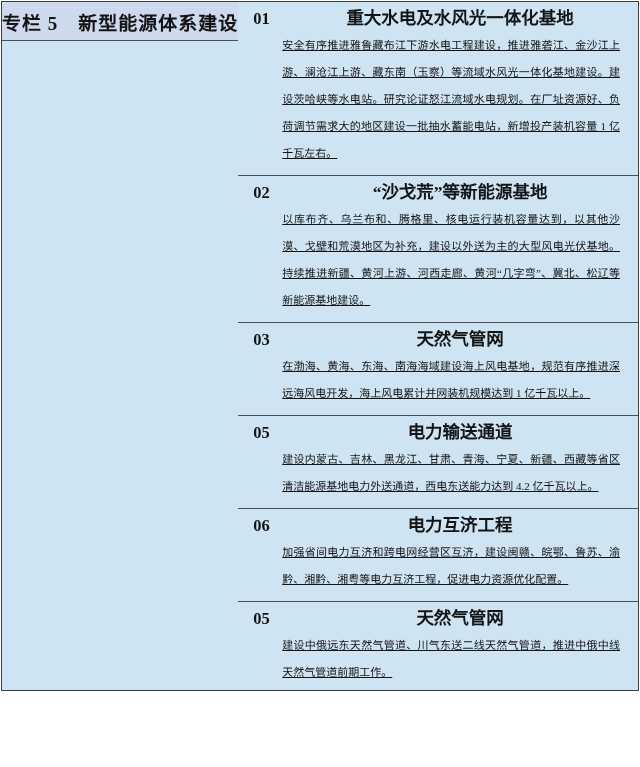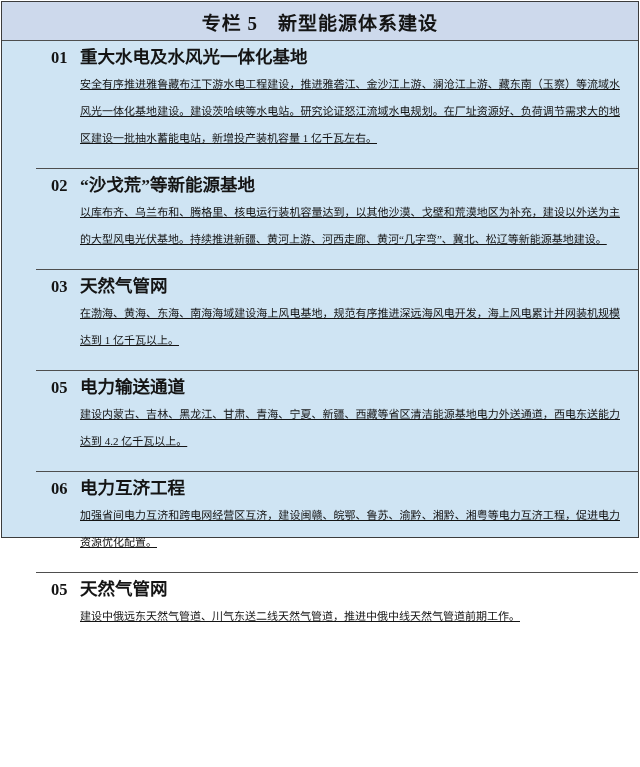--- a/index.html
+++ b/index.html
@@ -10,59 +10,58 @@
     --text:#141414;
   }
   *{margin:0;padding:0;box-sizing:border-box;}
   html,body{background:#ffffff;}
   body{
     width:640px;height:767px;overflow:hidden;
     font-family:"Liberation Serif","DejaVu Serif",serif;
     color:var(--text);
   }
   .panel{
-    width:638px;height:537px;margin:1px;
+    width:638px;height:690px;margin:1px;
     border:1.5px solid var(--border);
     background:var(--body-bg);
-    display:flex;flex-direction:column;
+    display:flex;flex-direction:row;
   }
   .panel-header{
     background:var(--header-bg);
     border-bottom:1.5px solid var(--divider);
     height:39px;
     display:flex;align-items:center;justify-content:center;
     flex:0 0 auto;
   }
   .panel-title{
     font-weight:bold;
     font-size:19px;
     letter-spacing:1px;
   }
   .sections{flex:1 1 auto;display:flex;flex-direction:column;}
   .section{
-    padding:3px 0 16px 0;
+    padding:3px 0 8px 0;
     border-bottom:1px solid var(--divider);
-    margin-left:34px;
   }
   .section:last-child{border-bottom:none;}
   .section-title-row{
     display:flex;
     line-height:27px;
     font-weight:bold;
     font-size:17.5px;
   }
   .section-number{
     flex:0 0 auto;
     width:29px;
     margin-left:15px;
     font-weight:bold;
     font-size:16.5px;
     font-family:"Liberation Serif","DejaVu Serif",serif;
   }
-  .section-title{flex:1 1 auto;}
+  .section-title{flex:1 1 auto;text-align:center;}
   .section-body{
     margin:0 18px 0 44px;
     font-size:11px;
     line-height:27px;
     text-align:justify;
     text-decoration:underline;
   }
 </style>
 </head>
 <body>

